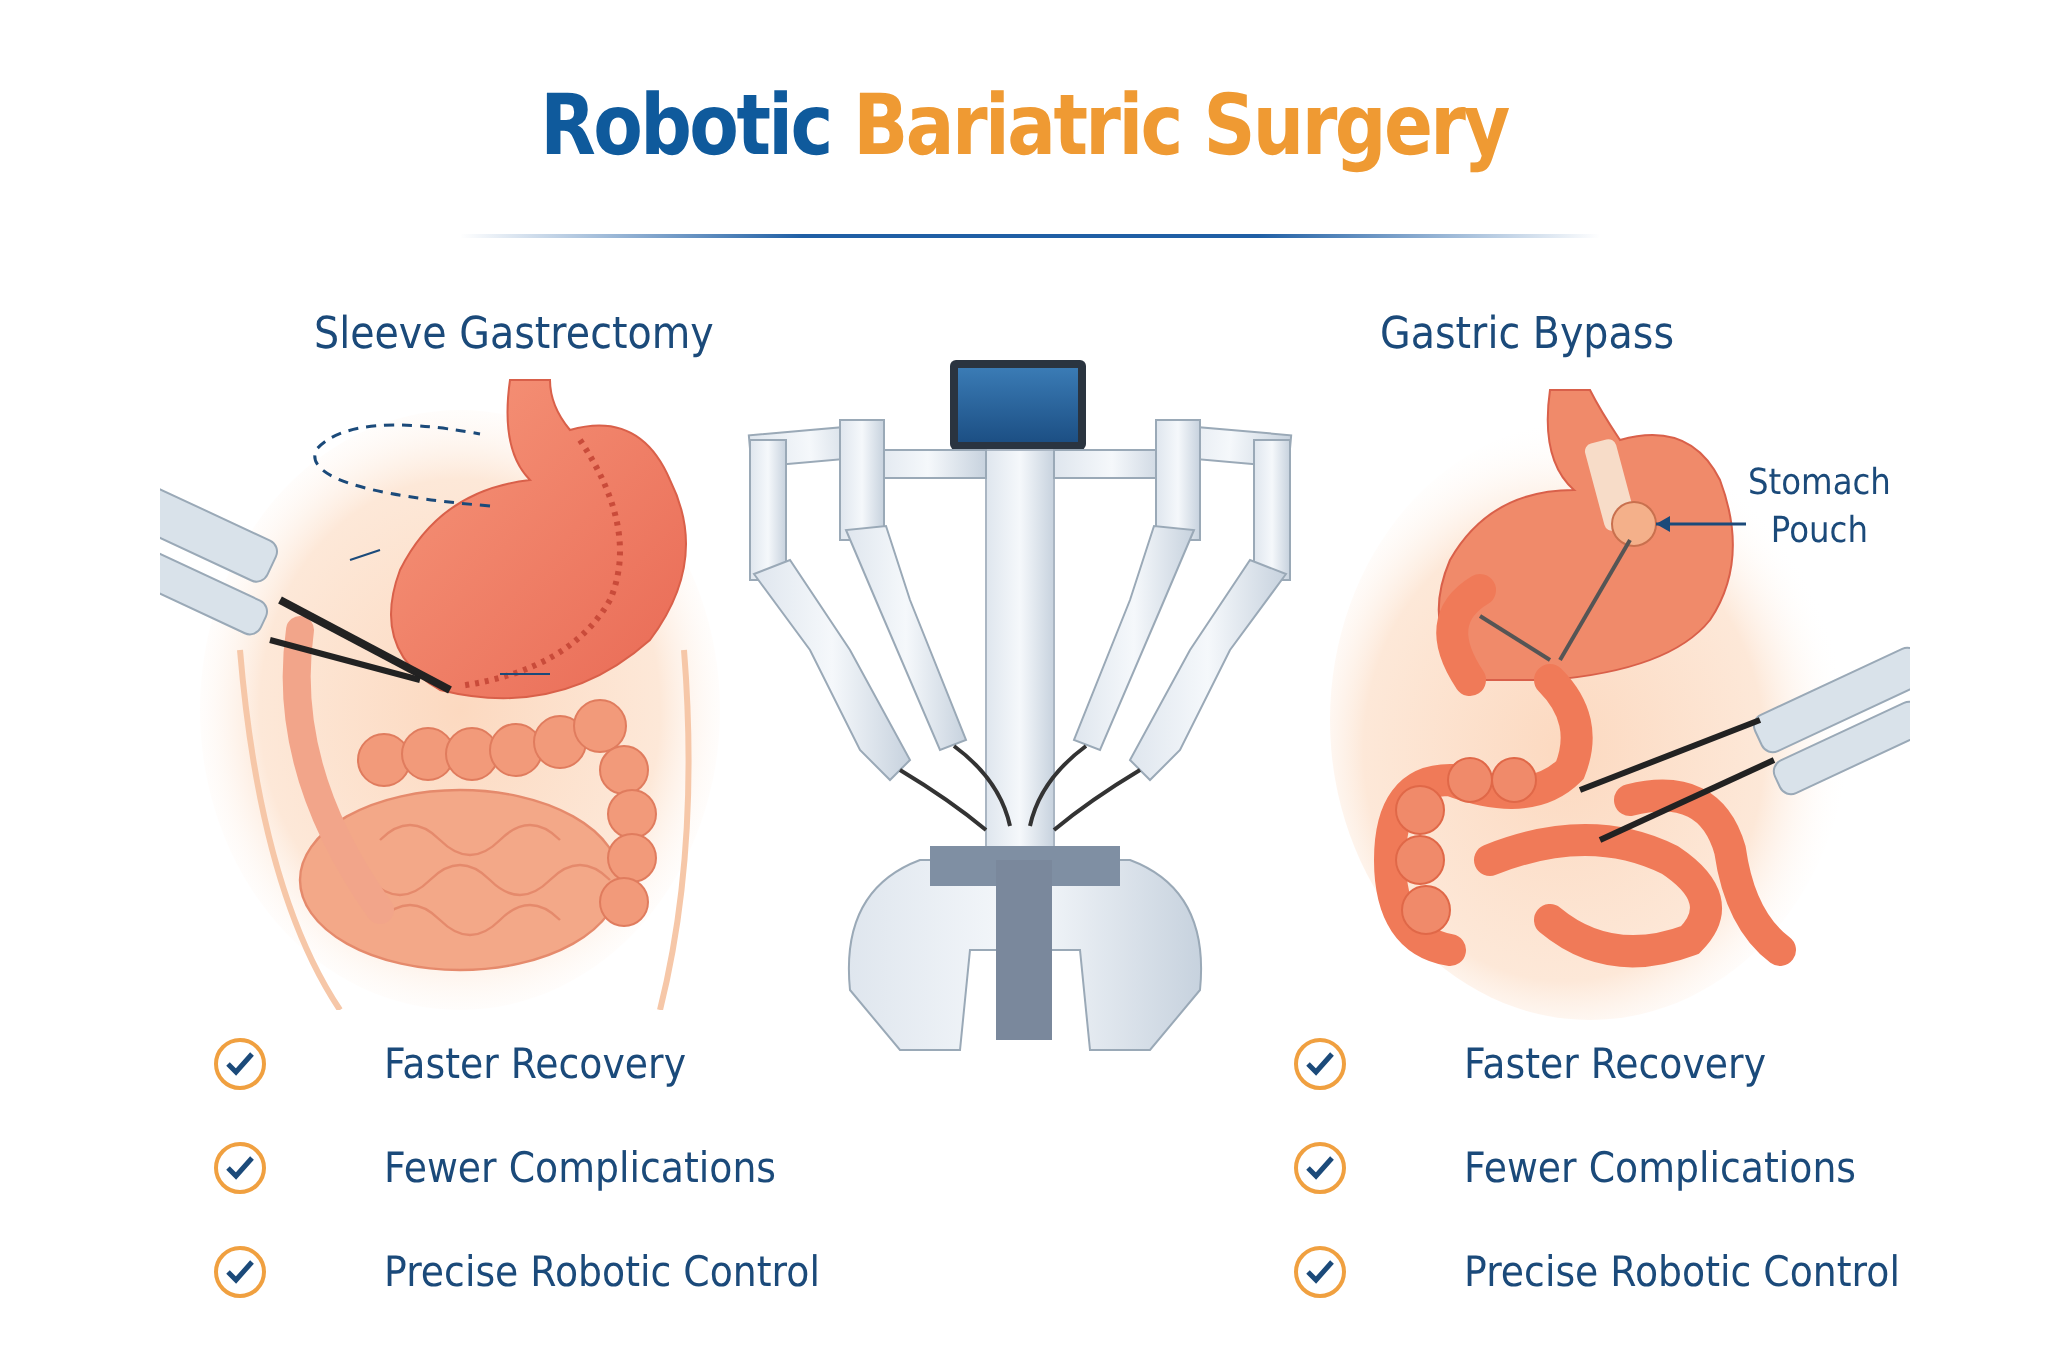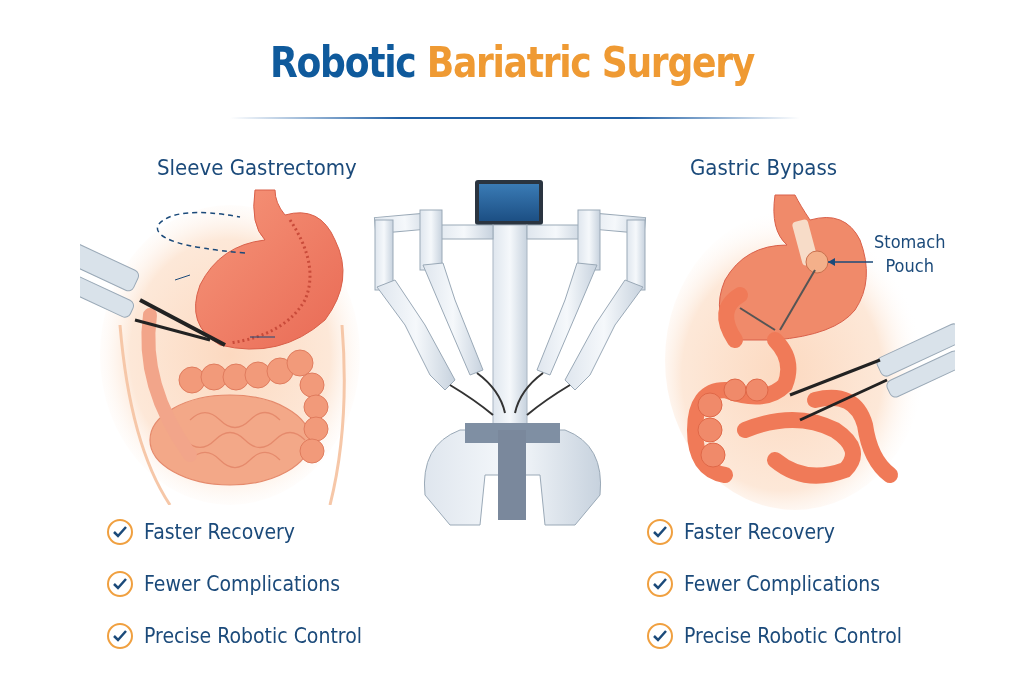--- a/index.html
+++ b/index.html
@@ -28,21 +28,21 @@
   .sub-left { left:157px; top:155px; }
   .sub-right { left:690px; top:155px; }
   .callout {
     position:absolute; left:874px; top:230px; color:#1b4a7a;
     font-family:"DejaVu Sans", sans-serif; font-size:18px; line-height:24px;
     text-align:center; transform:scaleX(0.9); transform-origin:left;
   }
   .illus { position:absolute; }
   .benefits { position:absolute; list-style:none; margin:0; padding:0; }
   .benefits li {
-    height:52px; display:flex; align-items:center;
+    height:52px; display:flex; align-items:center;gap:48px;
   }
   .benefits-left { left:107px; top:506px; }
   .benefits-right { left:647px; top:506px; }
   .check {
     width:26px; height:26px; border:2px solid #f0a040; border-radius:50%;
     box-sizing:border-box; display:flex; align-items:center; justify-content:center;
     margin-right:11px; flex:none;
   }
   .benefit-text {
     color:#1b4a7a; font-family:"DejaVu Sans", sans-serif; font-size:21px;

